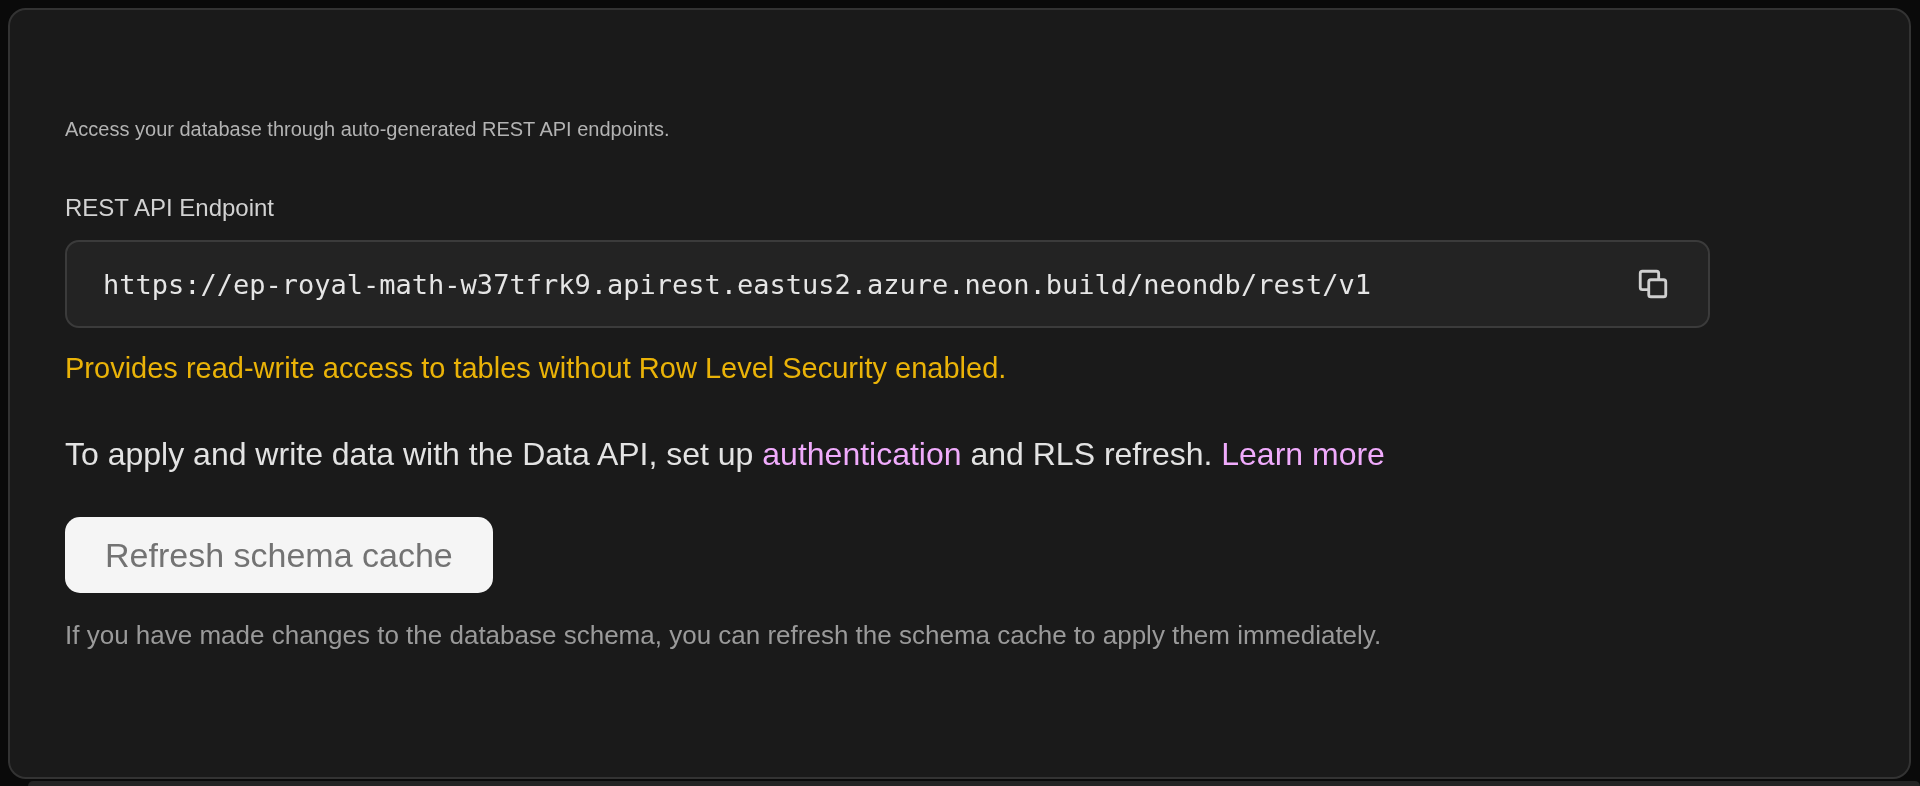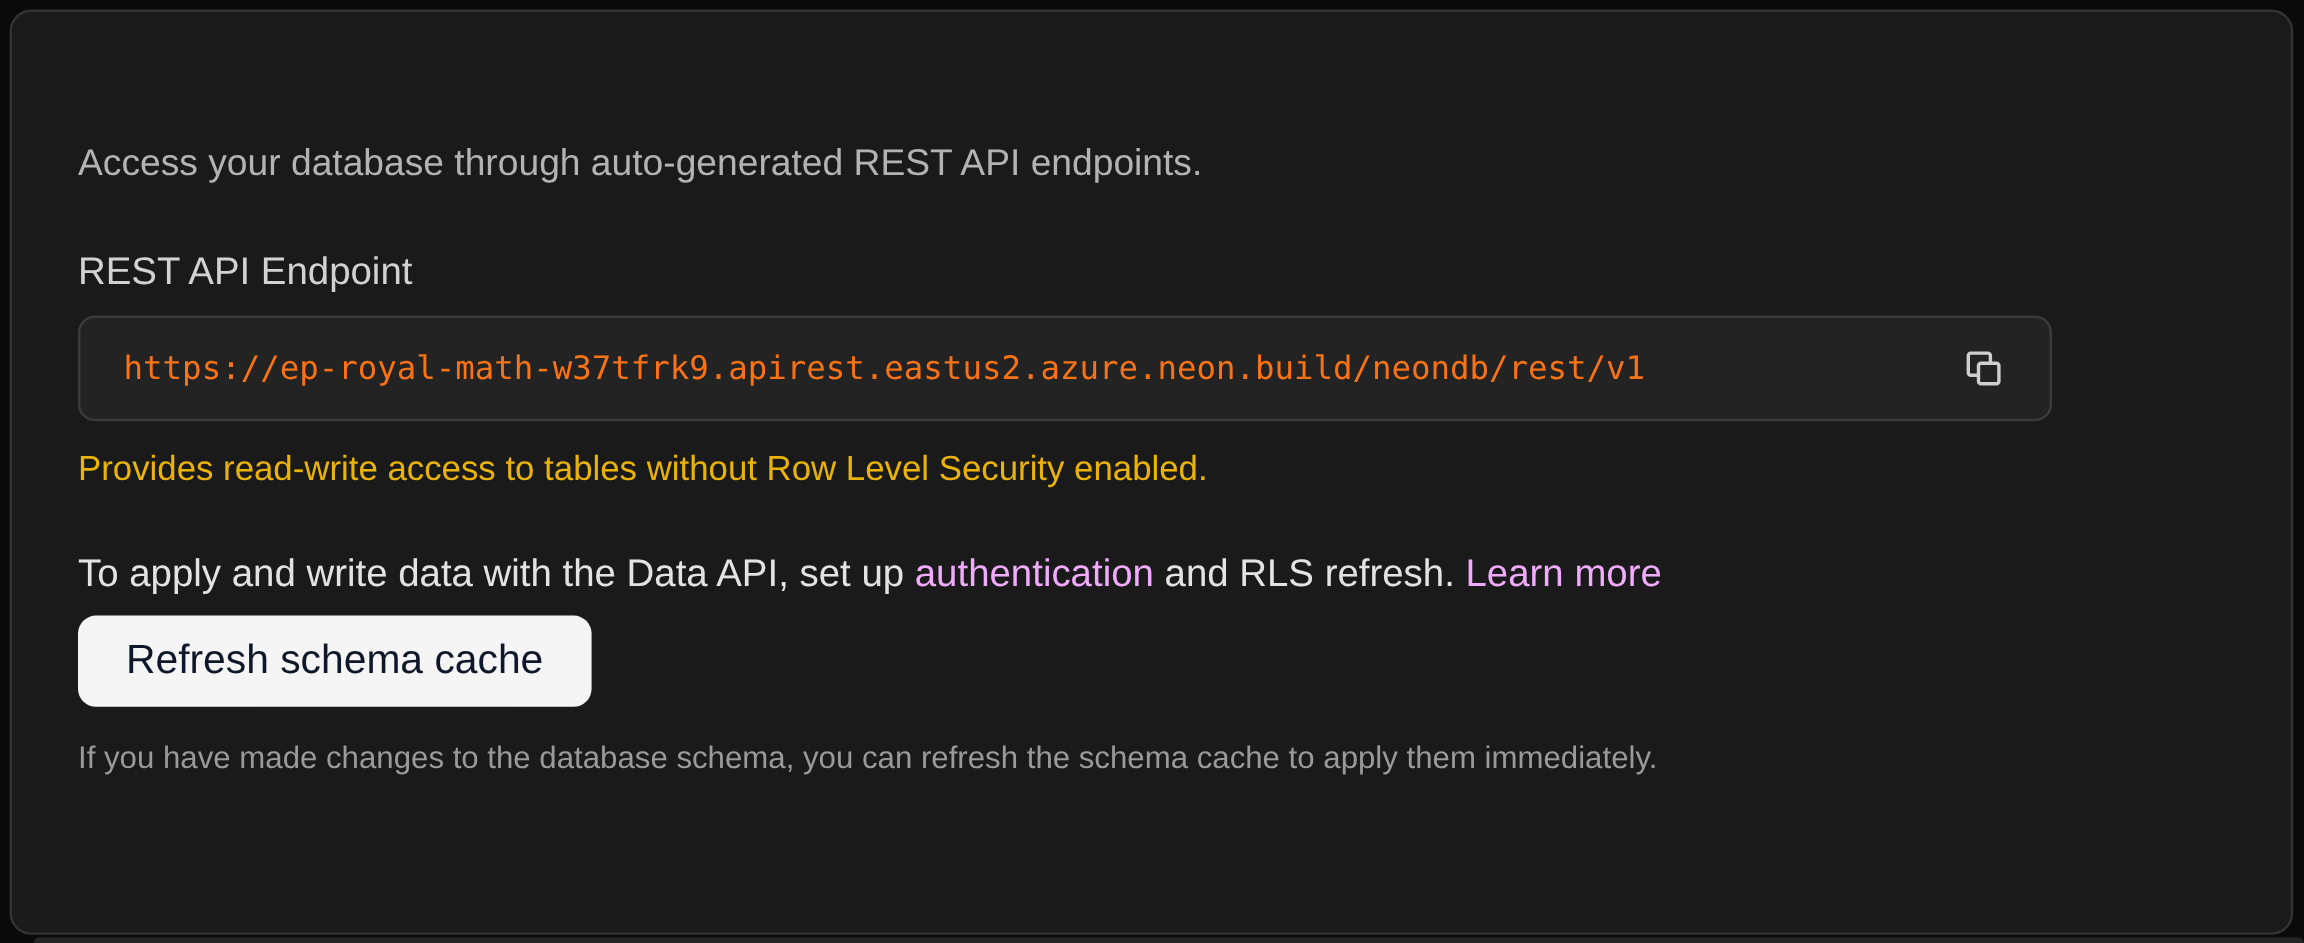--- a/index.html
+++ b/index.html
@@ -30,47 +30,47 @@
   .page-title {
     margin: 0;
     font-size: 56px;
     line-height: 1.1;
     font-weight: 700;
     letter-spacing: -0.5px;
     color: #ededed;
   }
   .section-description {
     margin: 46px 0 0 0;
-    font-size: 31px;
+    font-size: 20px;
     line-height: 1.3;
     color: #b3b3b3;
   }
   .field-label {
     display: block;
     margin-top: 52px;
-    font-size: 32px;
+    font-size: 24px;
     color: #d2d2d2;
   }
   .endpoint-field {
     margin-top: 18px;
     width: 1645px;
     max-width: 100%;
     height: 88px;
     box-sizing: border-box;
     background: #232323;
     border: 2px solid #3b3b3b;
     border-radius: 14px;
     display: flex;
     align-items: center;
     padding: 0 34px 0 36px;
   }
   .endpoint-url {
     font-family: "DejaVu Sans Mono", monospace;
     font-size: 27px;
-    color: #f97316;
+    color: #e5e5e5;
     white-space: nowrap;
   }
   .copy-btn {
     margin-left: auto;
     background: none;
     border: none;
     padding: 4px;
     cursor: pointer;
     display: flex;
     align-items: center;
@@ -87,25 +87,25 @@
     line-height: 1.3;
     color: #e3e3e3;
   }
   .rls-note a {
     color: #f0abfc;
     text-decoration: none;
     cursor: pointer;
   }
   .refresh-btn {
     display: inline-block;
-    margin-top: 14px;
+    margin-top: 42px;
     height: 76px;
     padding: 0 40px;
     background: #f5f5f5;
-    color: #0f172a;
+    color: #737373;
     border: none;
     border-radius: 15px;
     font-family: "Liberation Sans", sans-serif;
     font-size: 34px;
     font-weight: 500;
     cursor: pointer;
   }
   .refresh-helper {
     margin: 26px 0 0 0;
     font-size: 26px;

